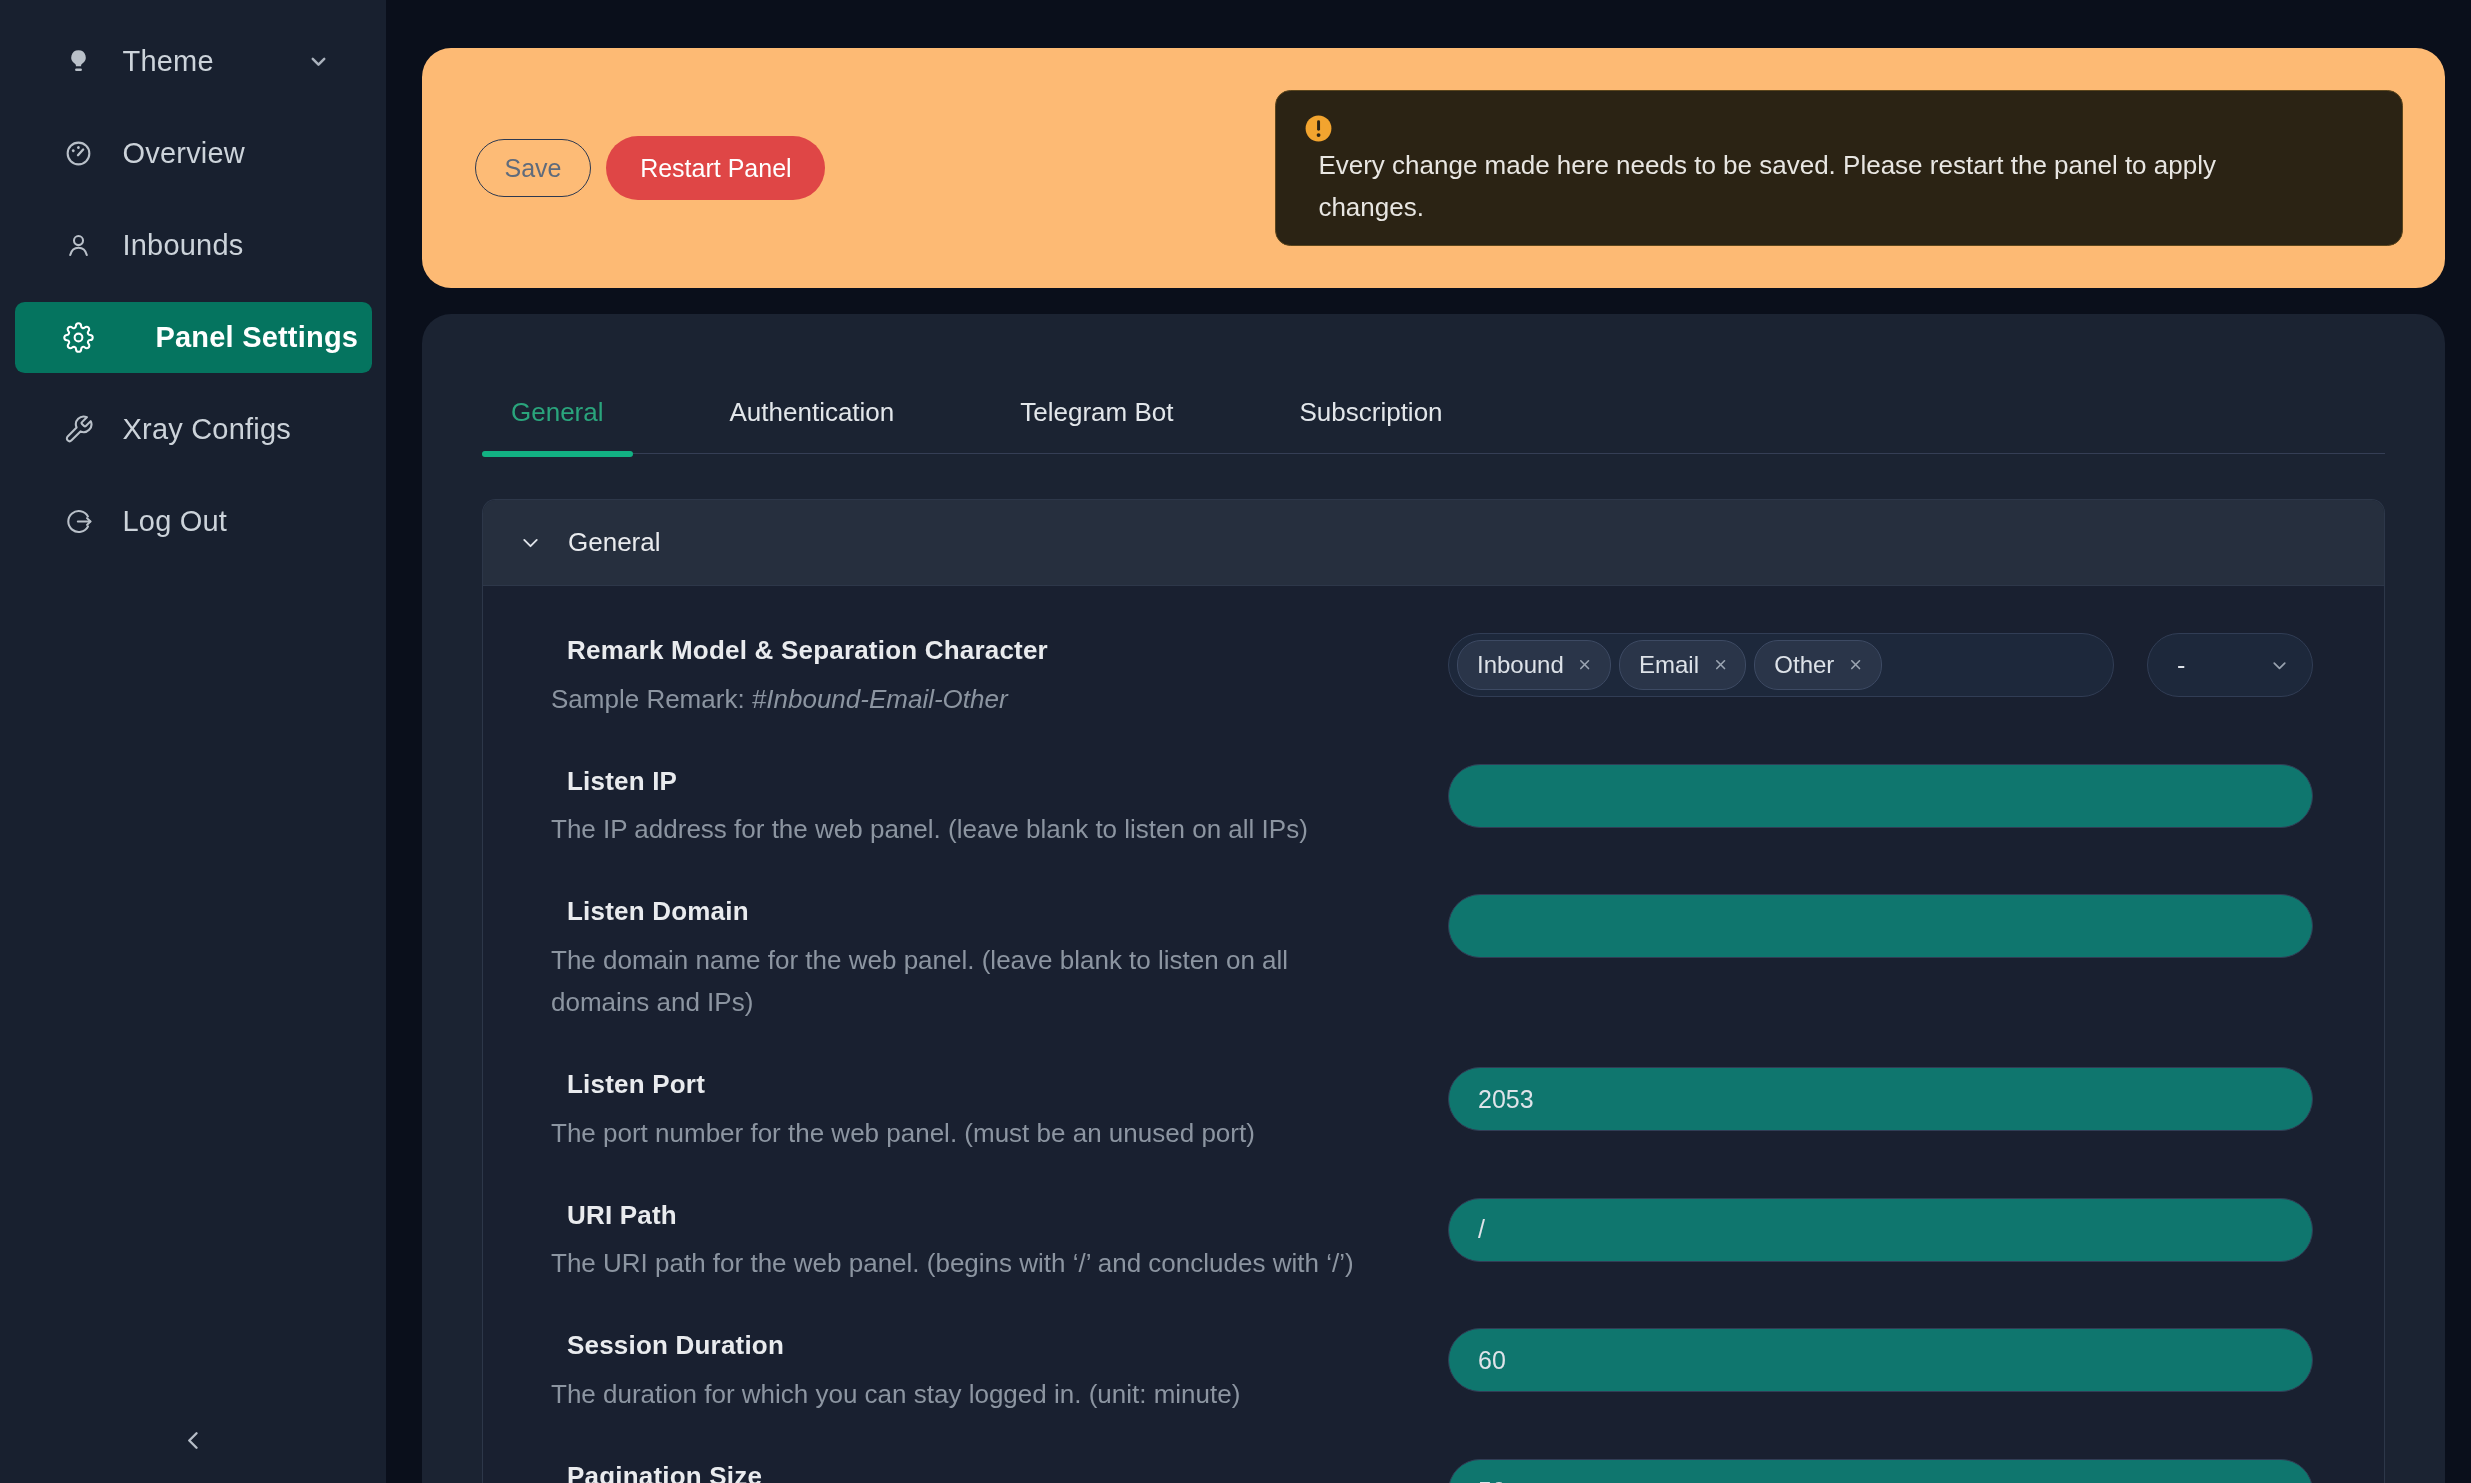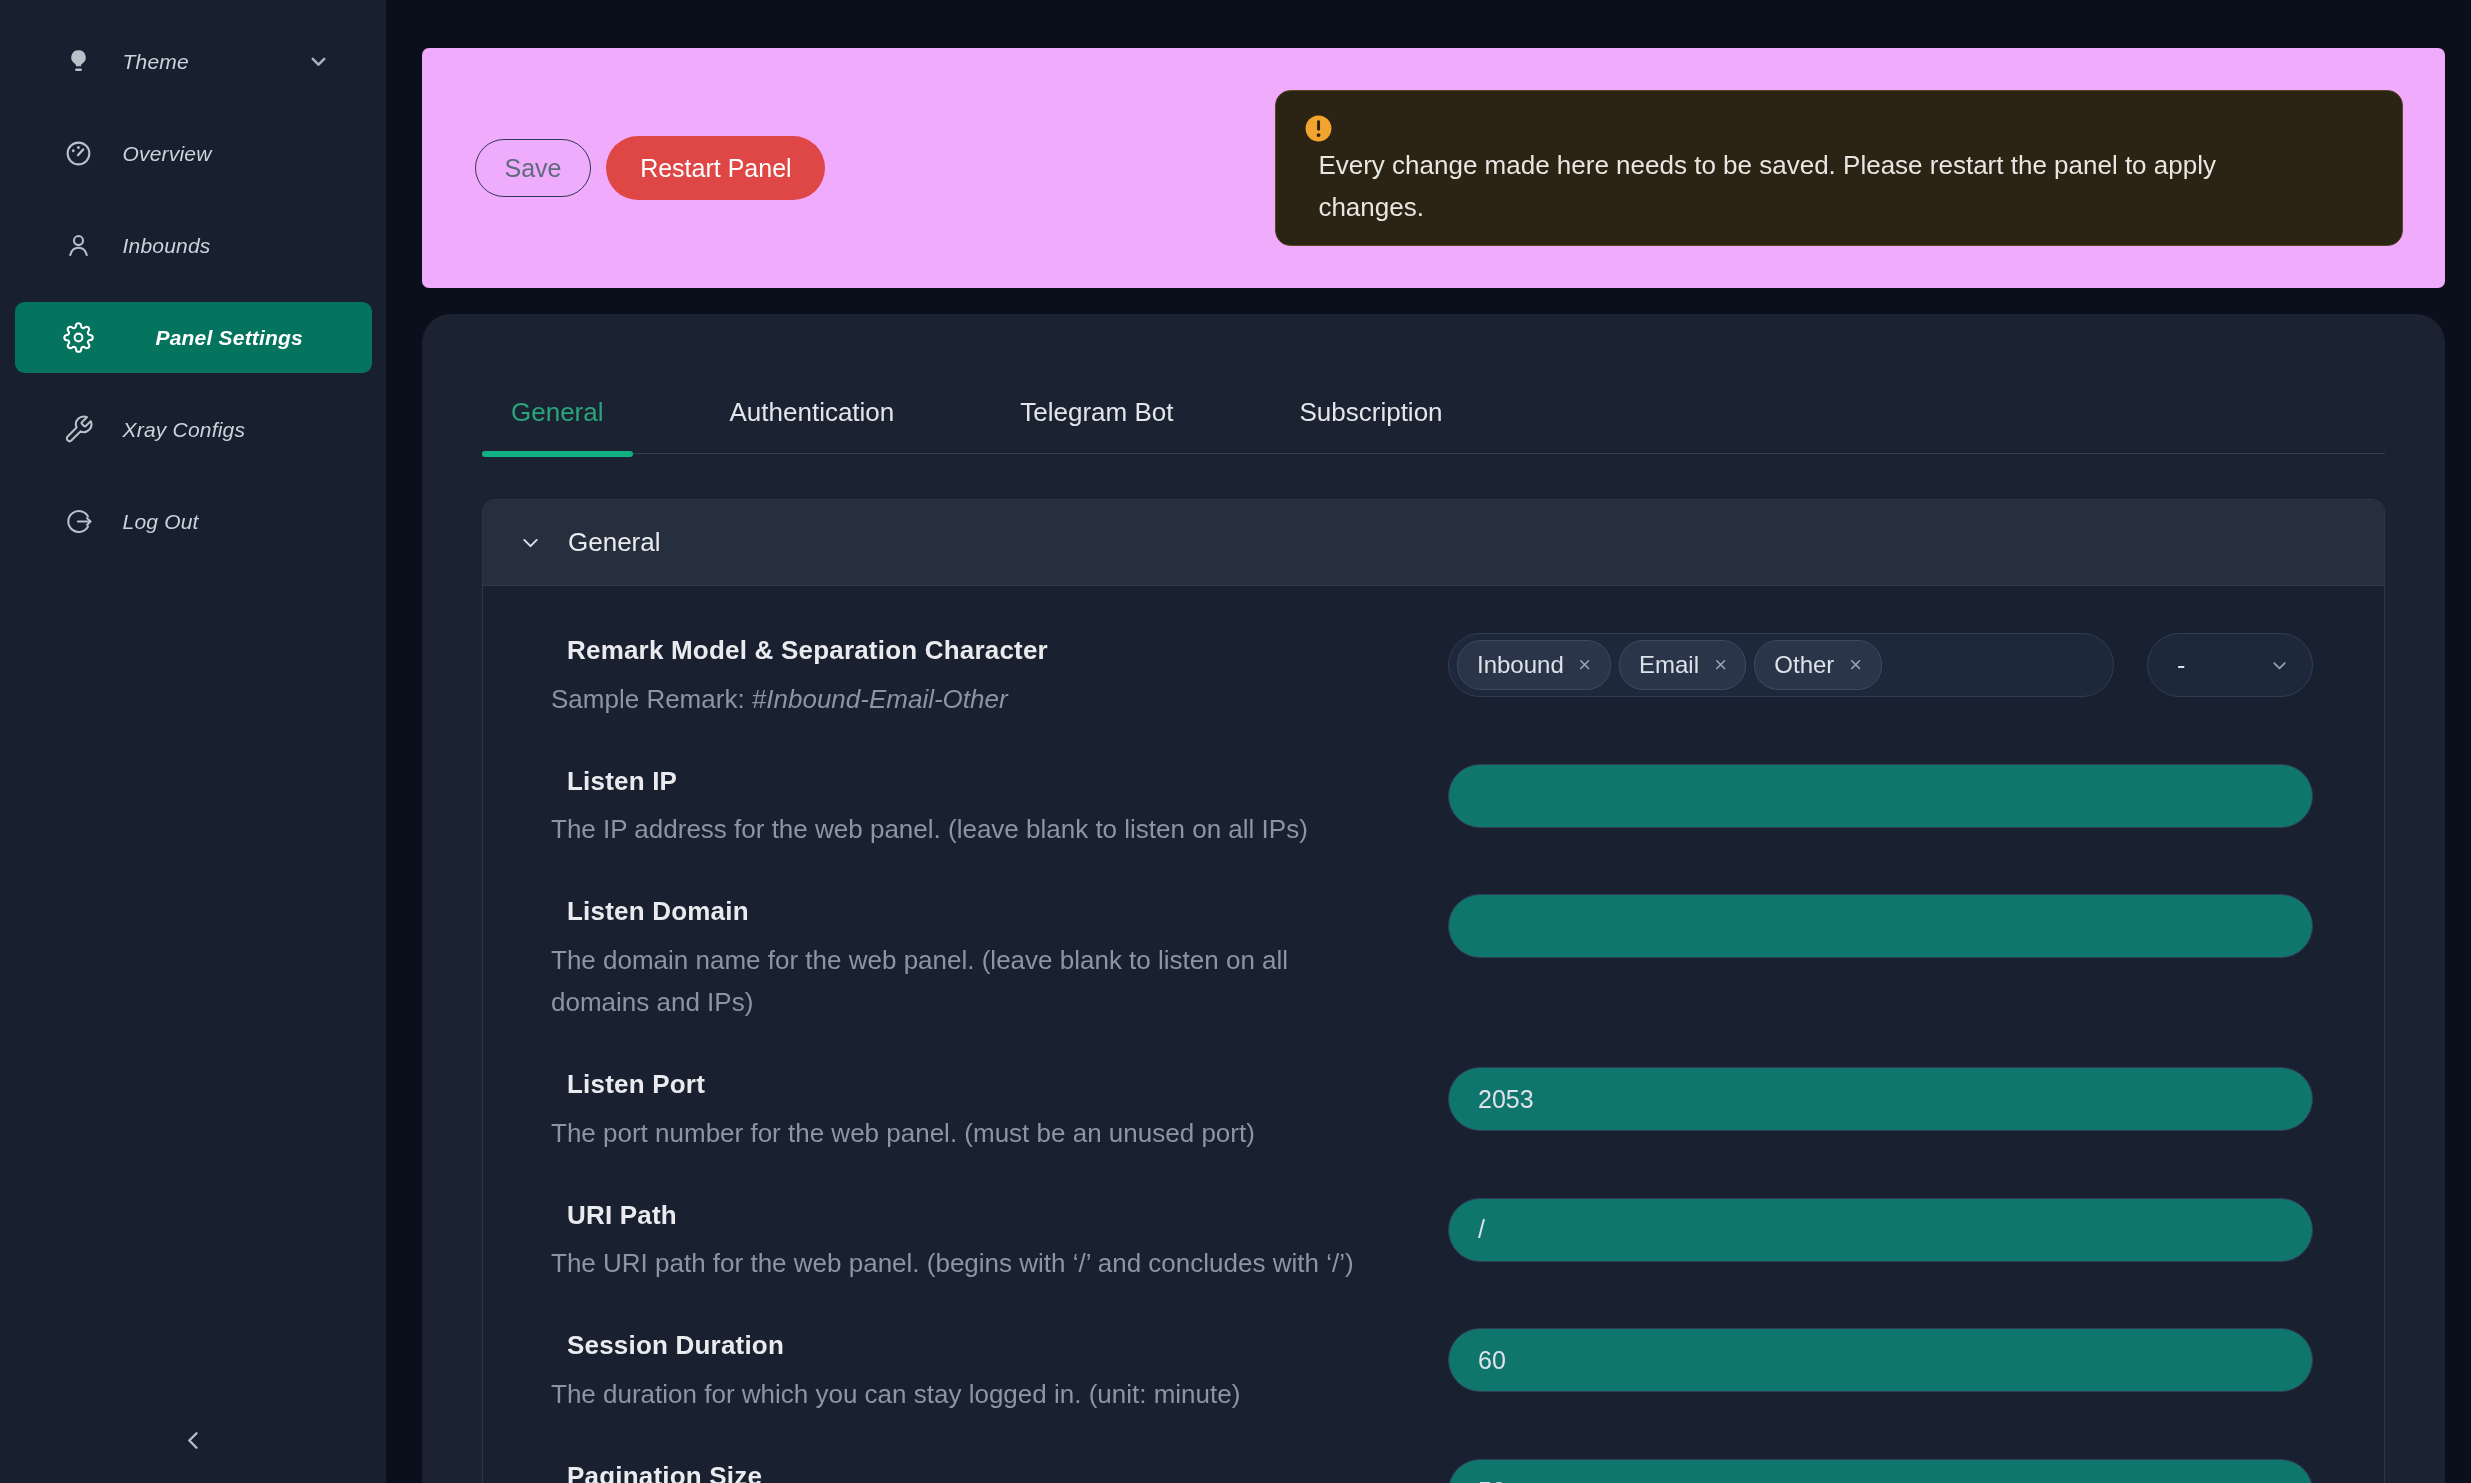--- a/index.html
+++ b/index.html
@@ -10,37 +10,37 @@
   }
   .app { display:flex; width:2472px; height:1483px; }
 
   
   .sidebar {
     width:386px; flex:none; background:#18202f; padding-top:26px;
     position:relative; box-sizing:border-box;
   }
   .side-item {
     display:flex; align-items:center; height:71px; margin:0 14.5px 21px;
-    border-radius:9.7px; color:#ccd3da; font-size:21px; cursor:pointer;font-style:italic;
+    border-radius:9.7px; color:#ccd3da; font-size:29px; cursor:pointer;
   }
   .side-item svg { width:31px; height:31px; margin-left:48px; flex:none; color:#b9c0c9; }
   .side-item .lbl { margin-left:29px; letter-spacing:0.2px; }
   .side-item.active { background:#05745f; color:#ffffff; font-weight:600;gap:33px; }
   .side-item.active svg { color:#ffffff; }
   .side-item .chev { margin-left:auto; margin-right:41px; width:25px; height:25px; color:#aab2bd; }
   .collapse-btn {
     position:absolute; bottom:19.3px; left:170px; width:46px; height:46px;
     display:flex; align-items:center; justify-content:center; color:#b6bdc7; cursor:pointer;
   }
 
   
   .main { flex:1; padding:48px 27px 0 36px; display:flex; flex-direction:column; box-sizing:border-box; }
 
   .toolbar-card {
-    background:#f0abfc; border-radius:7px; height:240px; flex:none;
+    background:#fdba74; border-radius:29px; height:240px; flex:none;
     display:flex; align-items:center; padding:0 42px 0 53px; box-sizing:border-box;
   }
   .btn-save {
     width:116px; height:58px; border-radius:29px; border:1.9px solid #2d3950;
     background:rgba(255,255,255,0.02); color:#5f6b7c; font-size:25px;
     font-family:inherit; cursor:not-allowed;
   }
   .btn-restart {
     margin-left:15.4px; width:219px; height:64px; border-radius:32px; border:none;
     background:#df4646; color:#ffffff; font-size:25px; font-family:inherit; cursor:pointer;

